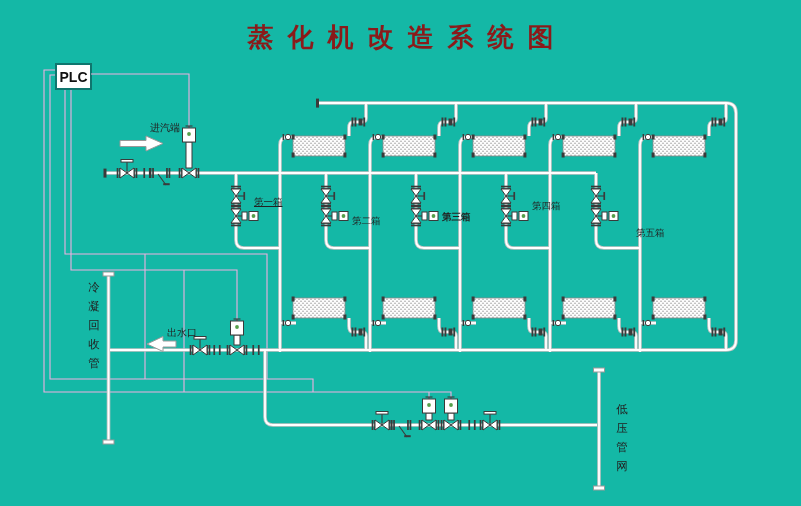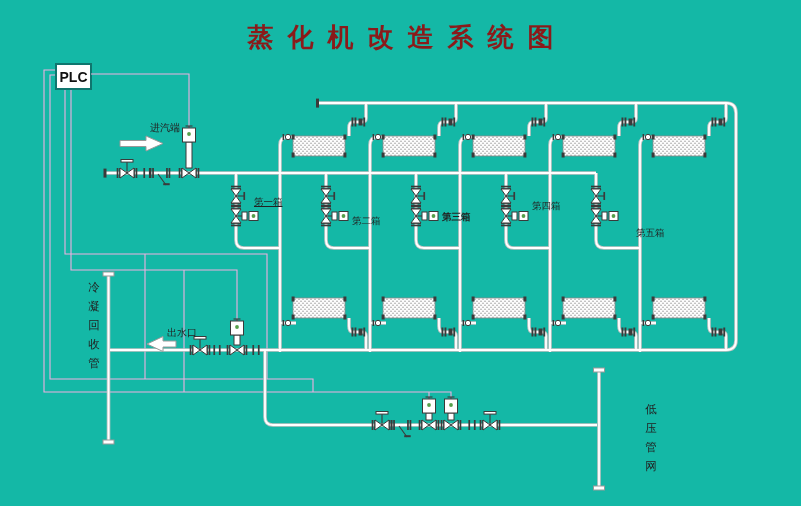--- a/index.html
+++ b/index.html
@@ -391,21 +391,21 @@
         <circle cx="648" cy="323" r="2.7" fill="#fff" stroke="#3a3a3a" stroke-width="1"></circle>
         <rect x="642.6" y="320" width="1.5" height="6" fill="#3a3a3a"></rect>
         <polygon points="120,140.5 146,140.5 146,136 163,143.5 146,151 146,146.5 120,146.5" fill="#fff" stroke="#999999" stroke-width="1"></polygon>
         <polygon points="176,341 163,341 163,336.5 147,344 163,351.5 163,347 176,347" fill="#fff" stroke="#999999" stroke-width="1"></polygon>
       </g>
     </svg>
 
   <div class="lbl" style="left:127px;top:121px;">进汽端</div>
   <div class="lbl" style="left:144px;top:326px;">出水口</div>
   <div class="vlbl" style="left:87px;top:278px;">冷凝回收管</div>
-  <div class="vlbl" style="left:644px;top:400px;">低压管网</div>
+  <div class="vlbl" style="left:615px;top:400px;">低压管网</div>
 
   <div id="box-labels">
       <div class="boxlbl" style="left: 254px; top: 196px; text-decoration: underline;">第一箱</div>
       <div class="boxlbl" style="left: 352px; top: 215px;">第二箱</div>
       <div class="boxlbl" style="left: 442px; top: 211px; font-weight: bold;">第三箱</div>
       <div class="boxlbl" style="left: 532px; top: 200px;">第四箱</div>
       <div class="boxlbl" style="left: 636px; top: 227px;">第五箱</div>
     </div>
 </div>
 

